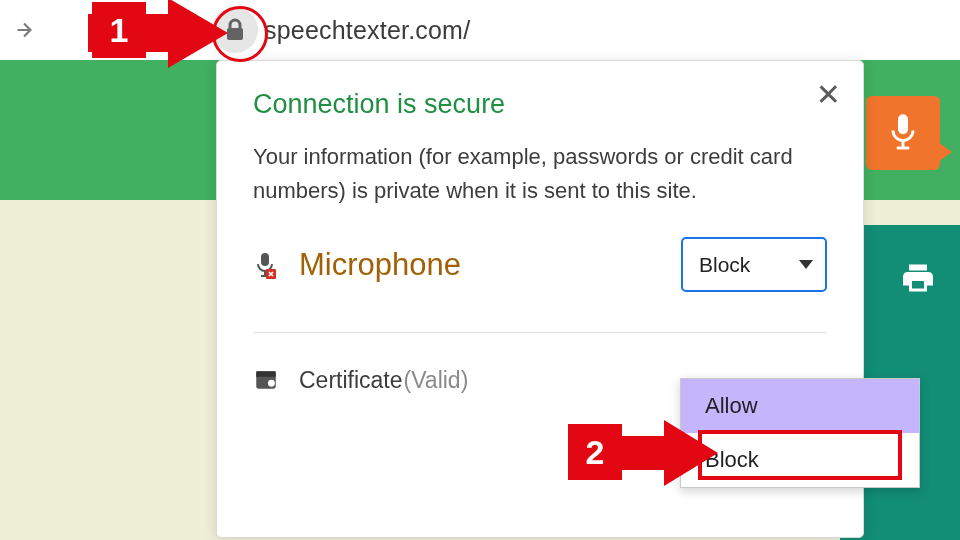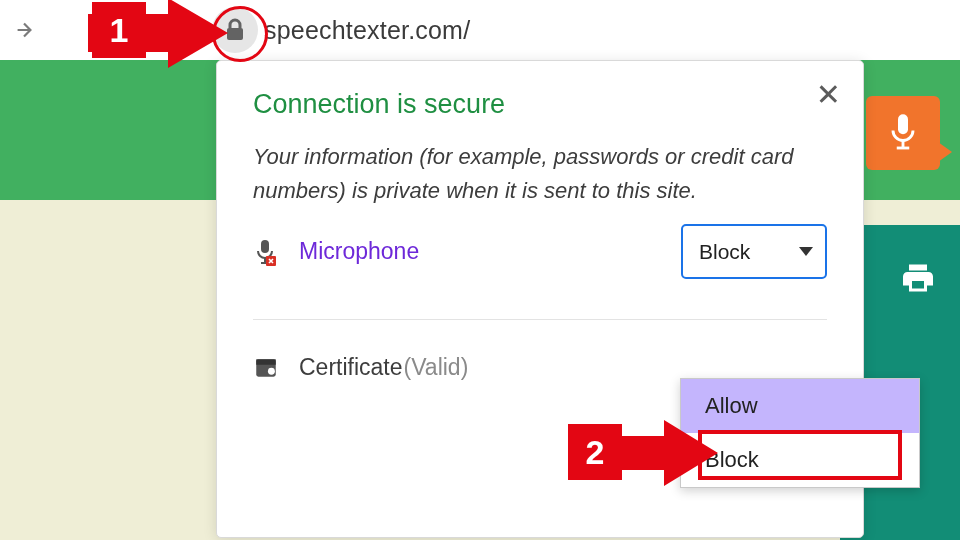--- a/index.html
+++ b/index.html
@@ -15,31 +15,31 @@
   .banner { position: absolute; left: 0; top: 60px; width: 960px; height: 140px; background: #41b060; }
   .page-body { position: absolute; left: 0; top: 200px; width: 960px; height: 340px; background: #efeed6; }
   .side-teal { position: absolute; right: 0; top: 225px; width: 120px; height: 315px; background: #128d76; }
   .print-btn { position: absolute; right: 22px; top: 258px; width: 40px; height: 40px; display:flex; align-items:center; justify-content:center; }
   .mic-badge { position: absolute; right: 20px; top: 96px; width: 74px; height: 74px; background: #f1742c; border-radius: 6px; display:flex; align-items:center; justify-content:center; }
   .mic-badge::after { content:""; position:absolute; right:-12px; bottom:8px; width:0;height:0;border-left:14px solid #f1742c;border-top:10px solid transparent;border-bottom:10px solid transparent; }
 
   
   .popup { position: absolute; left: 216px; top: 60px; width: 648px; height: 478px; background: #fff; border: 1px solid #d9d9d9; border-radius: 5px; box-shadow: 0 2px 14px rgba(0,0,0,.12); padding: 28px 36px 0 36px; }
   .popup .title { color: #1f8f42; font-size: 27px; margin-bottom: 20px; }
-  .popup .desc { color: #3d3d3d; font-size: 22px; line-height: 1.55; margin-bottom: 12px; font-style: italic; }
+  .popup .desc { color: #3d3d3d; font-size: 22px; line-height: 1.55; margin-bottom: 25px; }
   .popup .learn { color: #1569d6; font-size: 22px; display: inline-block; margin-bottom: 36px; }
   .close-x { position: absolute; top: 16px; right: 22px; font-size: 30px; color: #5b5b5b; cursor: pointer; }
 
   .perm-row { display: flex; align-items: center; padding: 4px 0 40px 0; border-bottom: 1px solid #e3e3e3; }
   .perm-row .icon { width: 28px; margin-right: 18px; display:flex; align-items:center; }
-  .perm-row .label { font-size: 23px; color: #6d28d9; flex: 1; }
+  .perm-row .label { font-size: 31px; color: #a16207; flex: 1; }
   .dropdown { width: 146px; height: 55px; border: 2px solid #1a73e8; border-radius: 5px; display:flex; align-items:center; justify-content: space-between; padding: 0 12px 0 16px; font-size: 21px; color:#222; cursor:pointer; position: relative; }
   .dropdown .caret { width:0;height:0;border-left:7px solid transparent;border-right:7px solid transparent;border-top:9px solid #333; }
 
-  .cert-row { display:flex; align-items:flex-end; padding-top: 34px; }
+  .cert-row { display:flex; align-items:flex-start; padding-top: 34px; }
   .cert-row .icon { width:28px; margin-right:18px; }
   .cert-row .label { font-size: 23px; color:#3d3d3d; }
   .cert-row .status { font-size: 23px; color:#8a8a8a; margin-left: 1px; }
 
   
   .menu { position:absolute; left: 680px; top: 378px; width: 240px; background:#fff; border:1px solid #c9c9c9; box-shadow: 0 3px 10px rgba(0,0,0,.18); }
   .menu .opt { padding: 14px 24px; font-size: 22px; color:#222; cursor:pointer; }
   .menu .opt.sel { background:#c4b5fd; }
 
   

